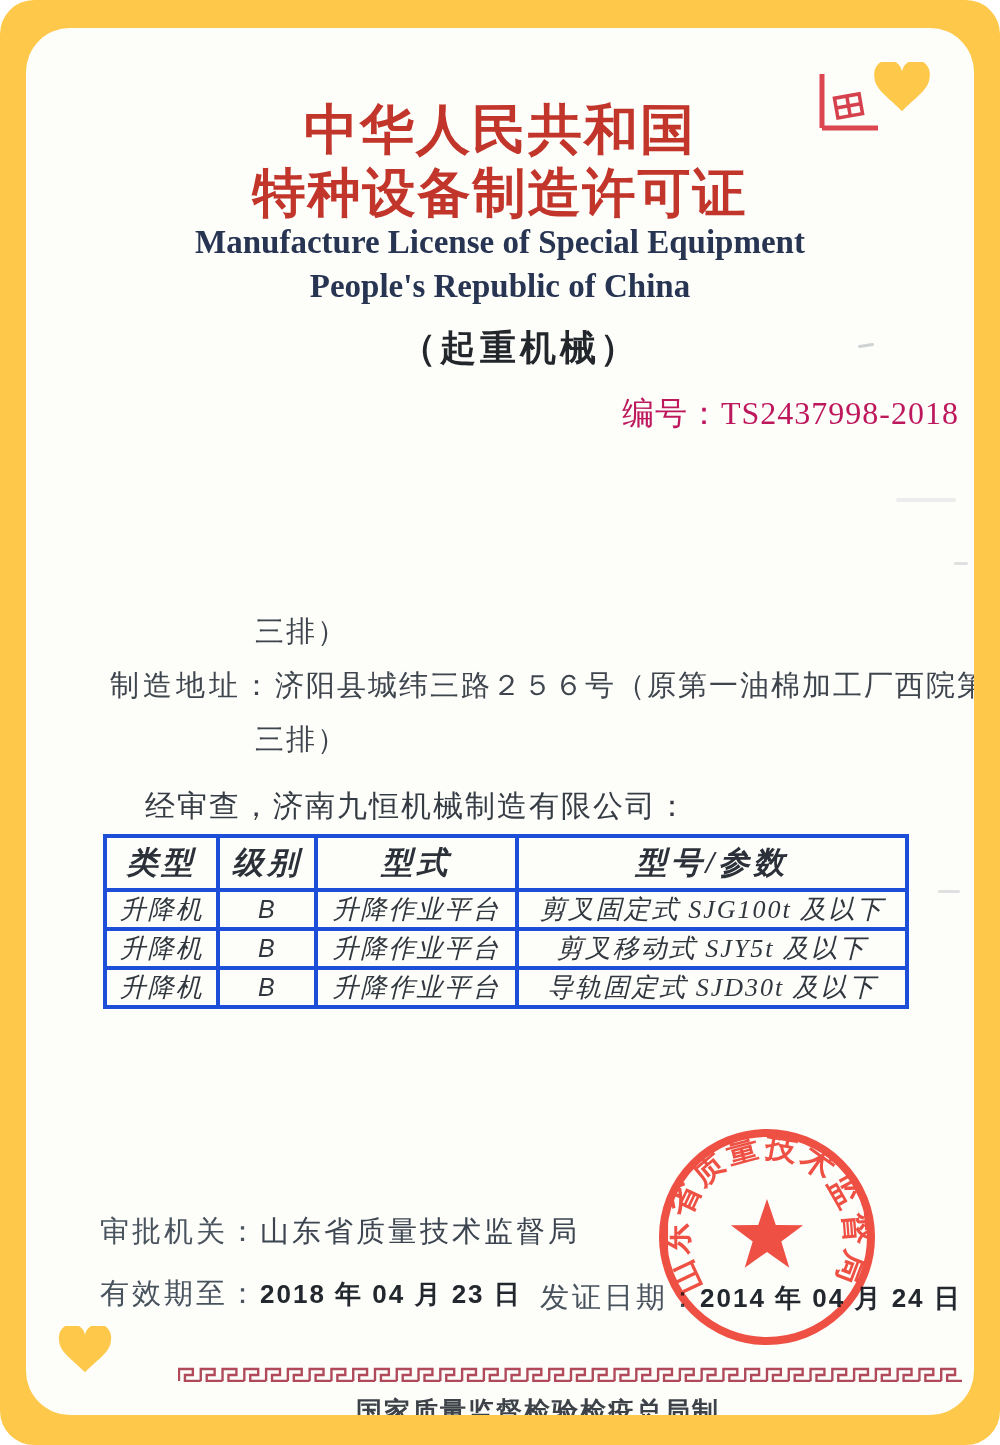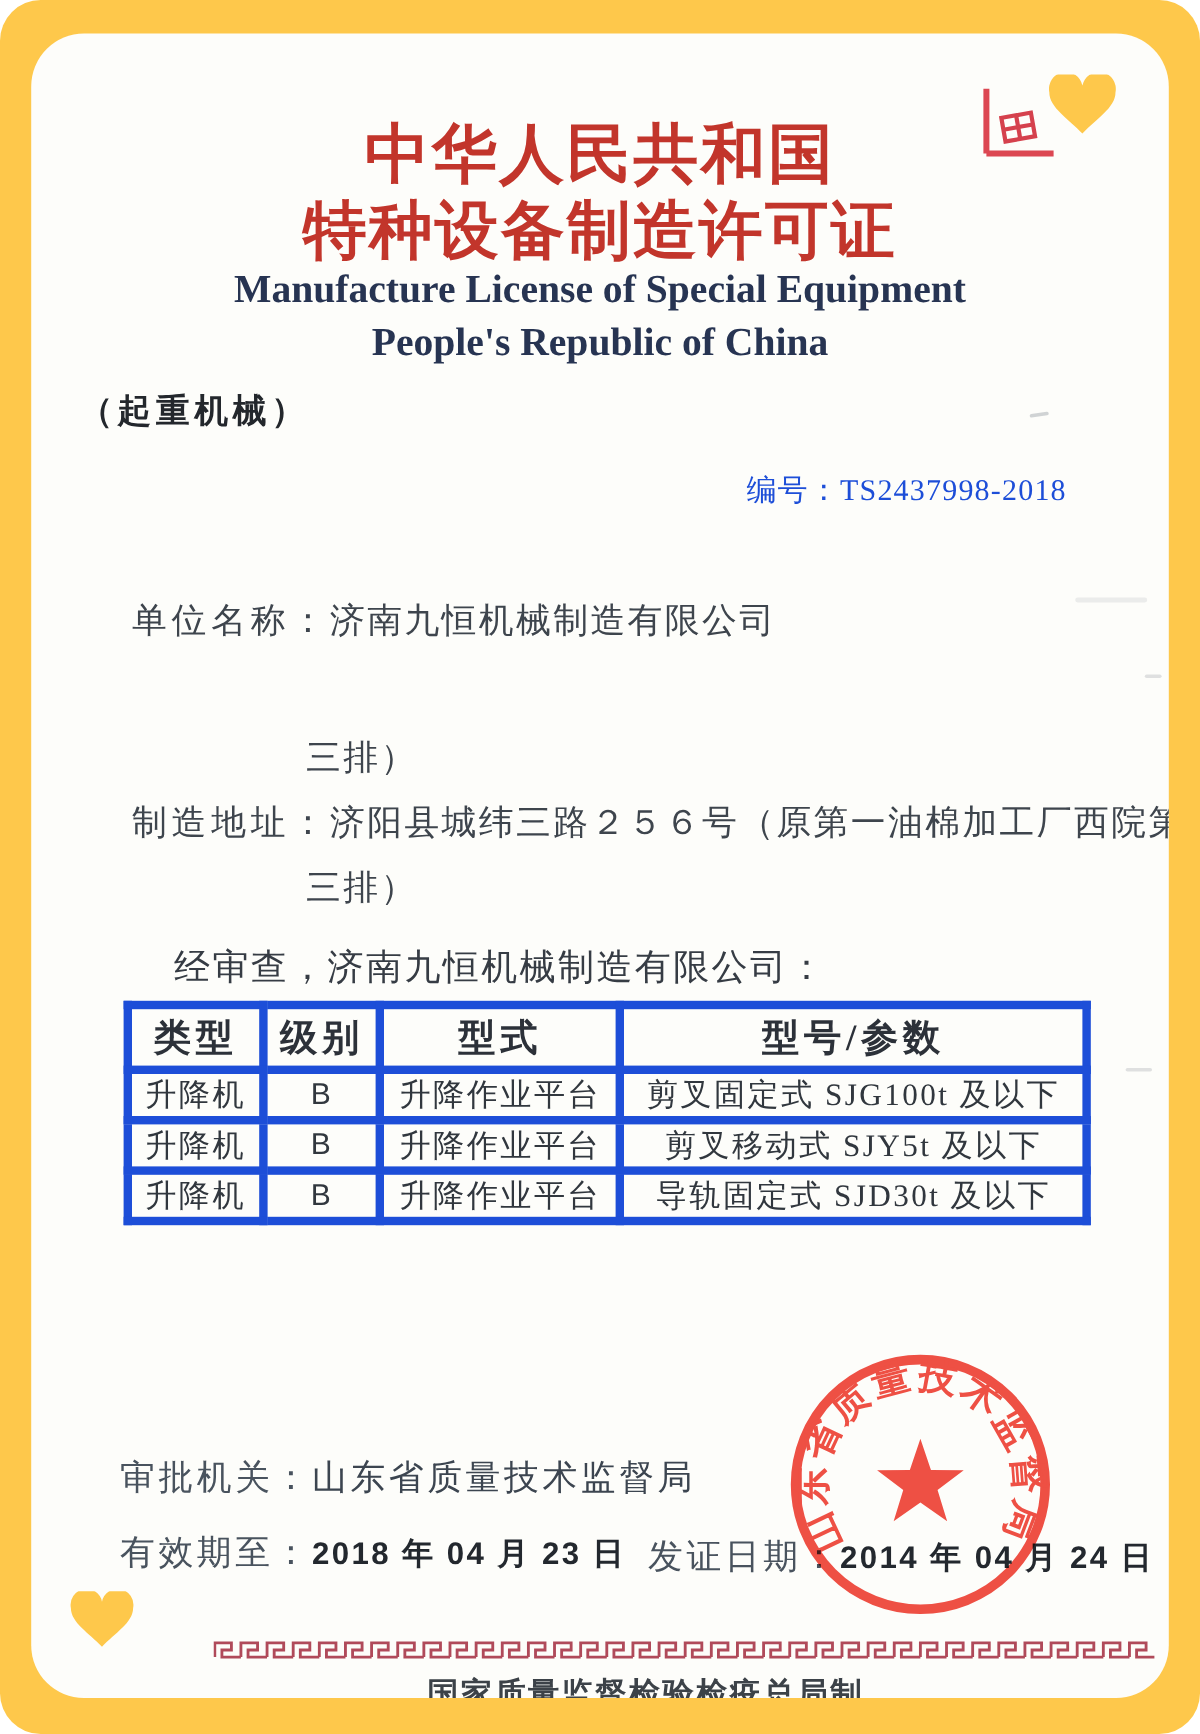--- a/index.html
+++ b/index.html
@@ -48,27 +48,27 @@
   .title-cn-2{top:136px;font-size:53px;}
   .title-en{
     left:0;right:0;text-align:center;
     color:var(--english-navy);
     font-weight:bold;font-size:33px;line-height:40px;
     white-space:nowrap;
   }
   .title-en-1{top:194px;}
   .title-en-2{top:238px;}
   .category{
-    left:0;right:0;
-    color:#23272c;font-size:28px;font-weight:bold;
+    left:0;right:0;text-align:center;
+    color:#23272c;font-size:36px;font-weight:bold;
     letter-spacing:4px;top:296px;white-space:nowrap;padding-left:40px;
   }
   .license-no{
     left:596px;top:364px;
-    color:#1d4ed8;font-size:25px;white-space:nowrap;
+    color:#be185d;font-size:32px;white-space:nowrap;
     letter-spacing:1px;
   }
 
   
   .field{
     color:var(--body-ink);
     font-size:29px;letter-spacing:2px;white-space:nowrap;
   }
   .f-label{letter-spacing:4px;}
   .f-unit{left:84px;top:470px;}
@@ -79,22 +79,23 @@
   .f-intro{left:119px;top:758px;font-size:30px;color:#363c44;letter-spacing:2px;}
 
   
   .lic-table{
     left:77px;top:806px;width:806px;
     border-collapse:collapse;
     color:var(--table-ink);
     text-align:center;
   }
   .lic-table th,.lic-table td{
-    border:7px solid #1d4ed8;
+    border:4px solid #1d4ed8;
     font-weight:normal;
+    font-style:italic;
   }
   .lic-table{border:3px solid #2a2b2c;}
   .lic-table th{
     height:54px;font-size:31px;font-weight:bold;letter-spacing:4px;color:#2c3139;
   }
   .lic-table td{
     height:35px;font-size:26px;letter-spacing:2px;
   }
   .col-type{width:114px;}
   .col-level{width:98px;}
@@ -163,23 +164,20 @@
     <div class="abs title-cn title-cn-1">中华人民共和国</div>
     <div class="abs title-cn title-cn-2">特种设备制造许可证</div>
     <div class="abs title-en title-en-1">Manufacture License of Special Equipment</div>
     <div class="abs title-en title-en-2">People's Republic of China</div>
     <div class="abs category">（起重机械）</div>
 
     <div class="abs license-no">
       <span>编号：</span><span>TS2437998-2018</span>
     </div>
 
-    <div class="abs field f-unit">
-      <span class="f-label">单位名称：</span><span>济南九恒机械制造有限公司</span>
-    </div>
     <div class="abs field f-reg2">三排）</div>
     <div class="abs field f-mfg1">
       <span class="f-label">制造地址：</span><span>济阳县城纬三路２５６号（原第一油棉加工厂西院第</span>
     </div>
     <div class="abs field f-mfg2">三排）</div>
 
     <div class="abs field f-intro">经审查，济南九恒机械制造有限公司：</div>
 
     <table class="abs lic-table">
       <colgroup>

